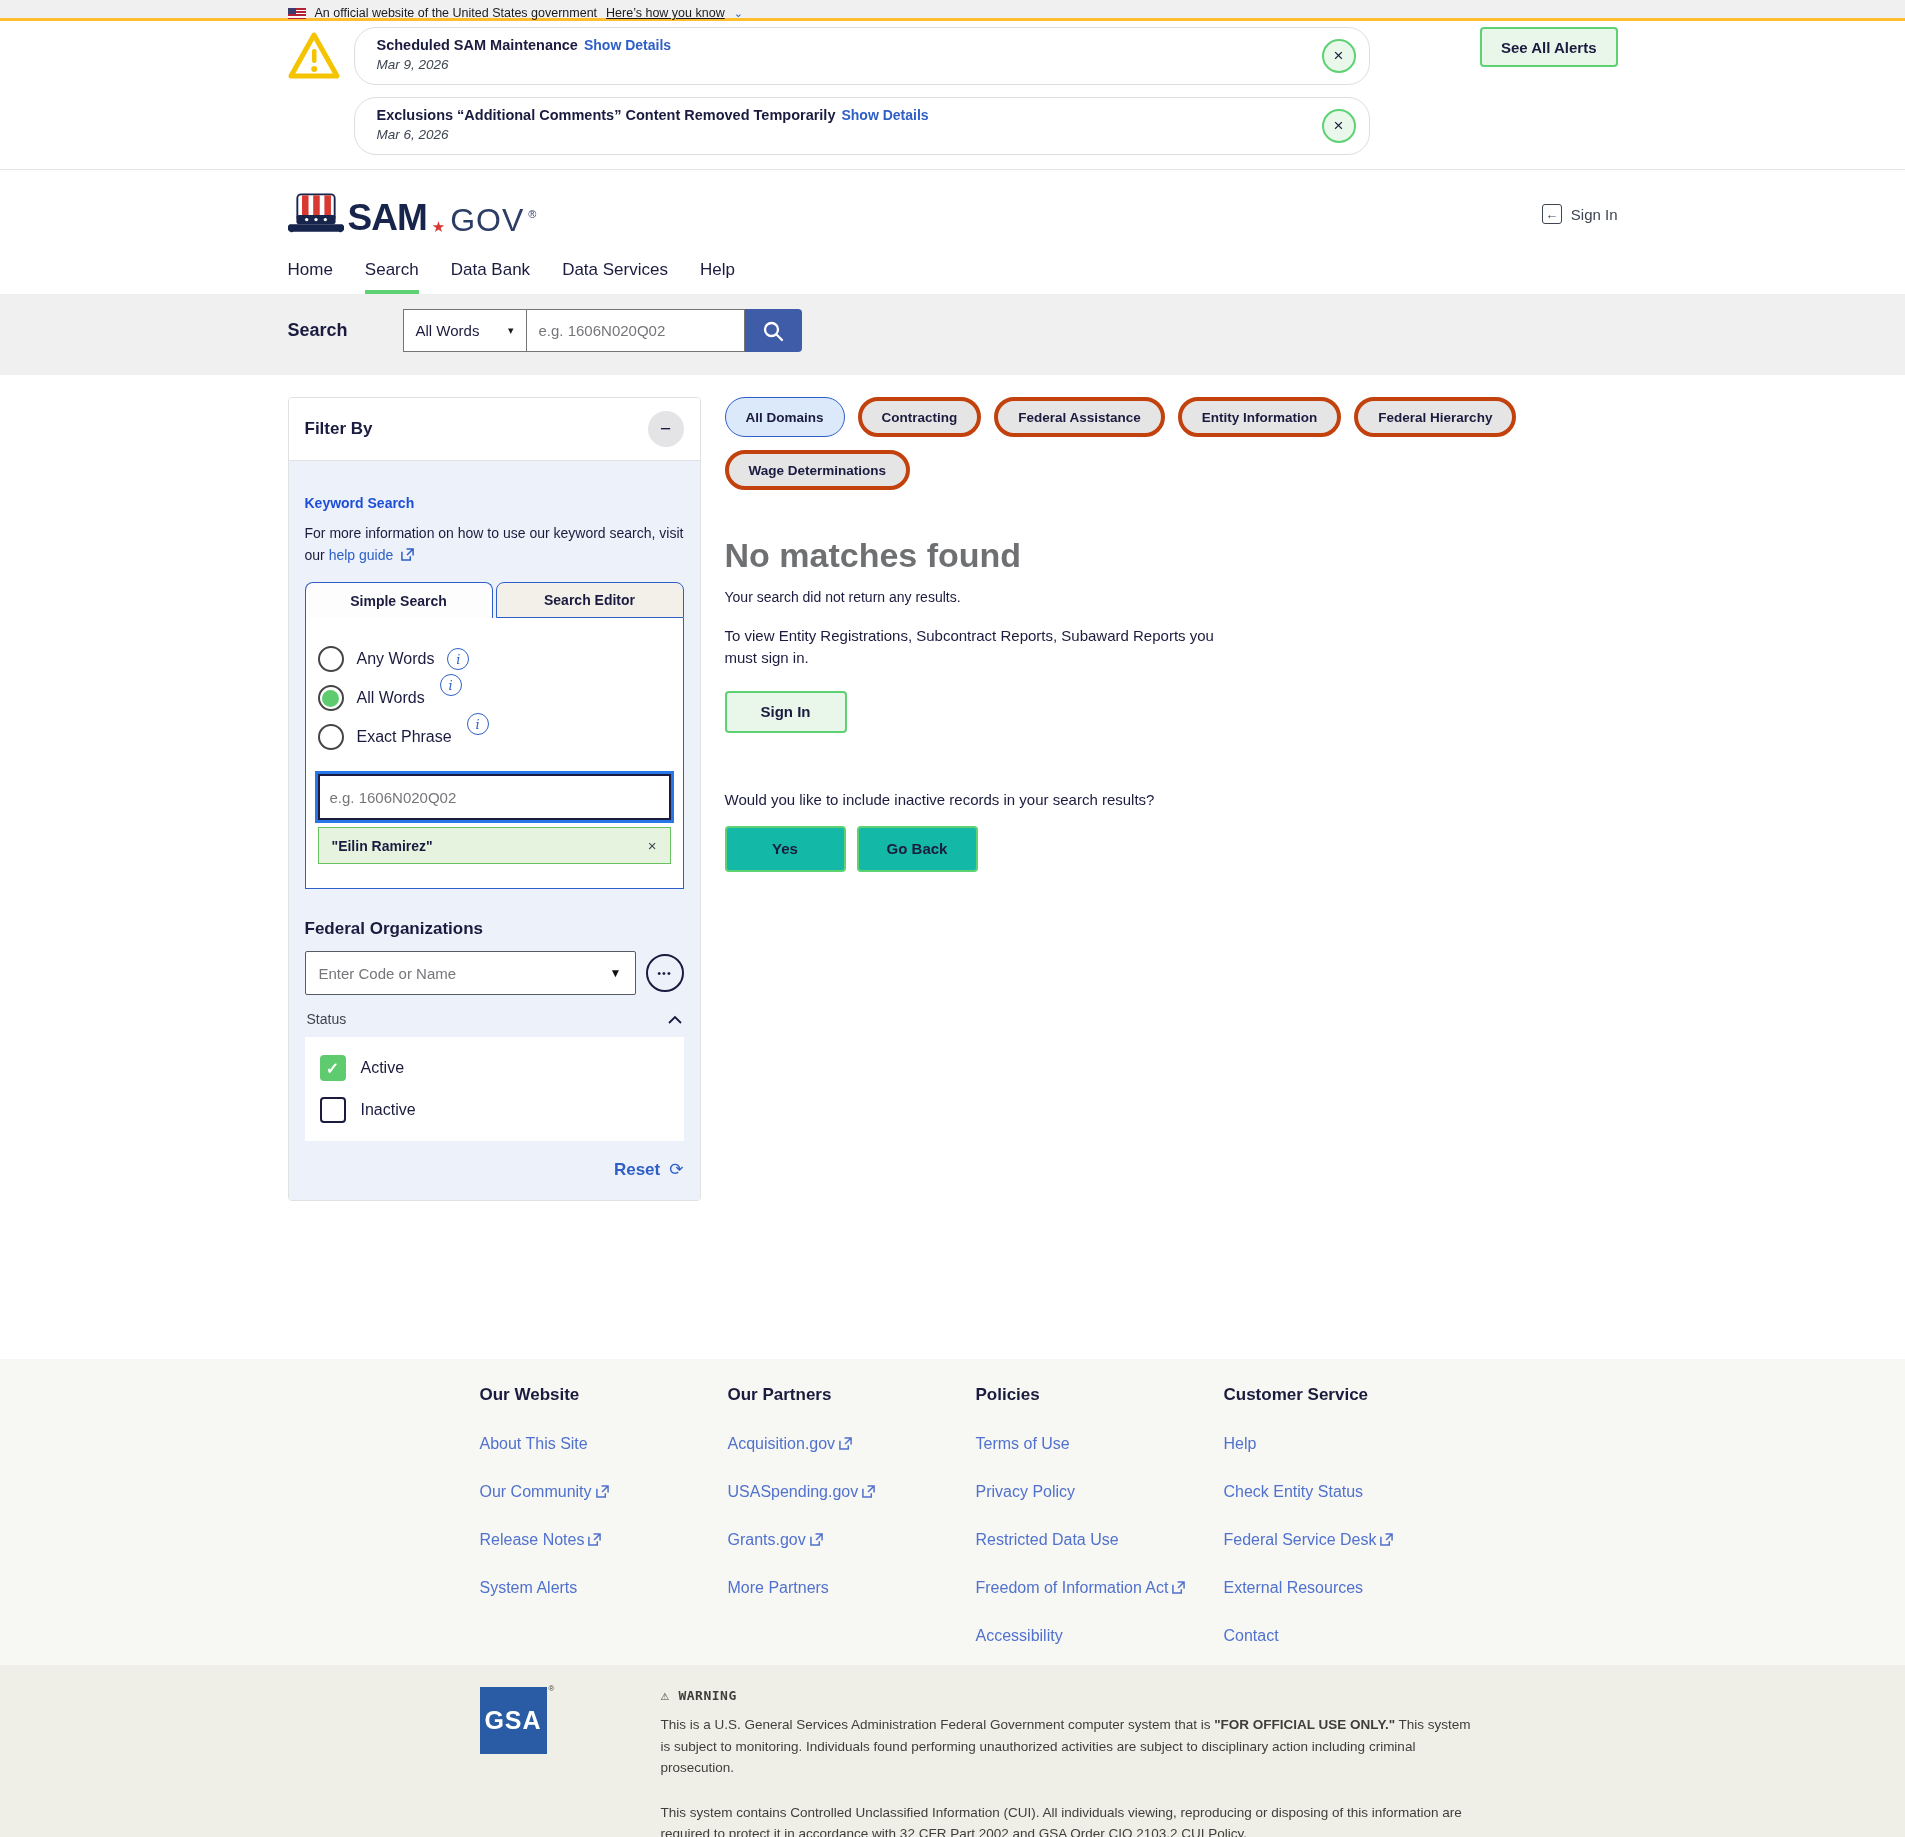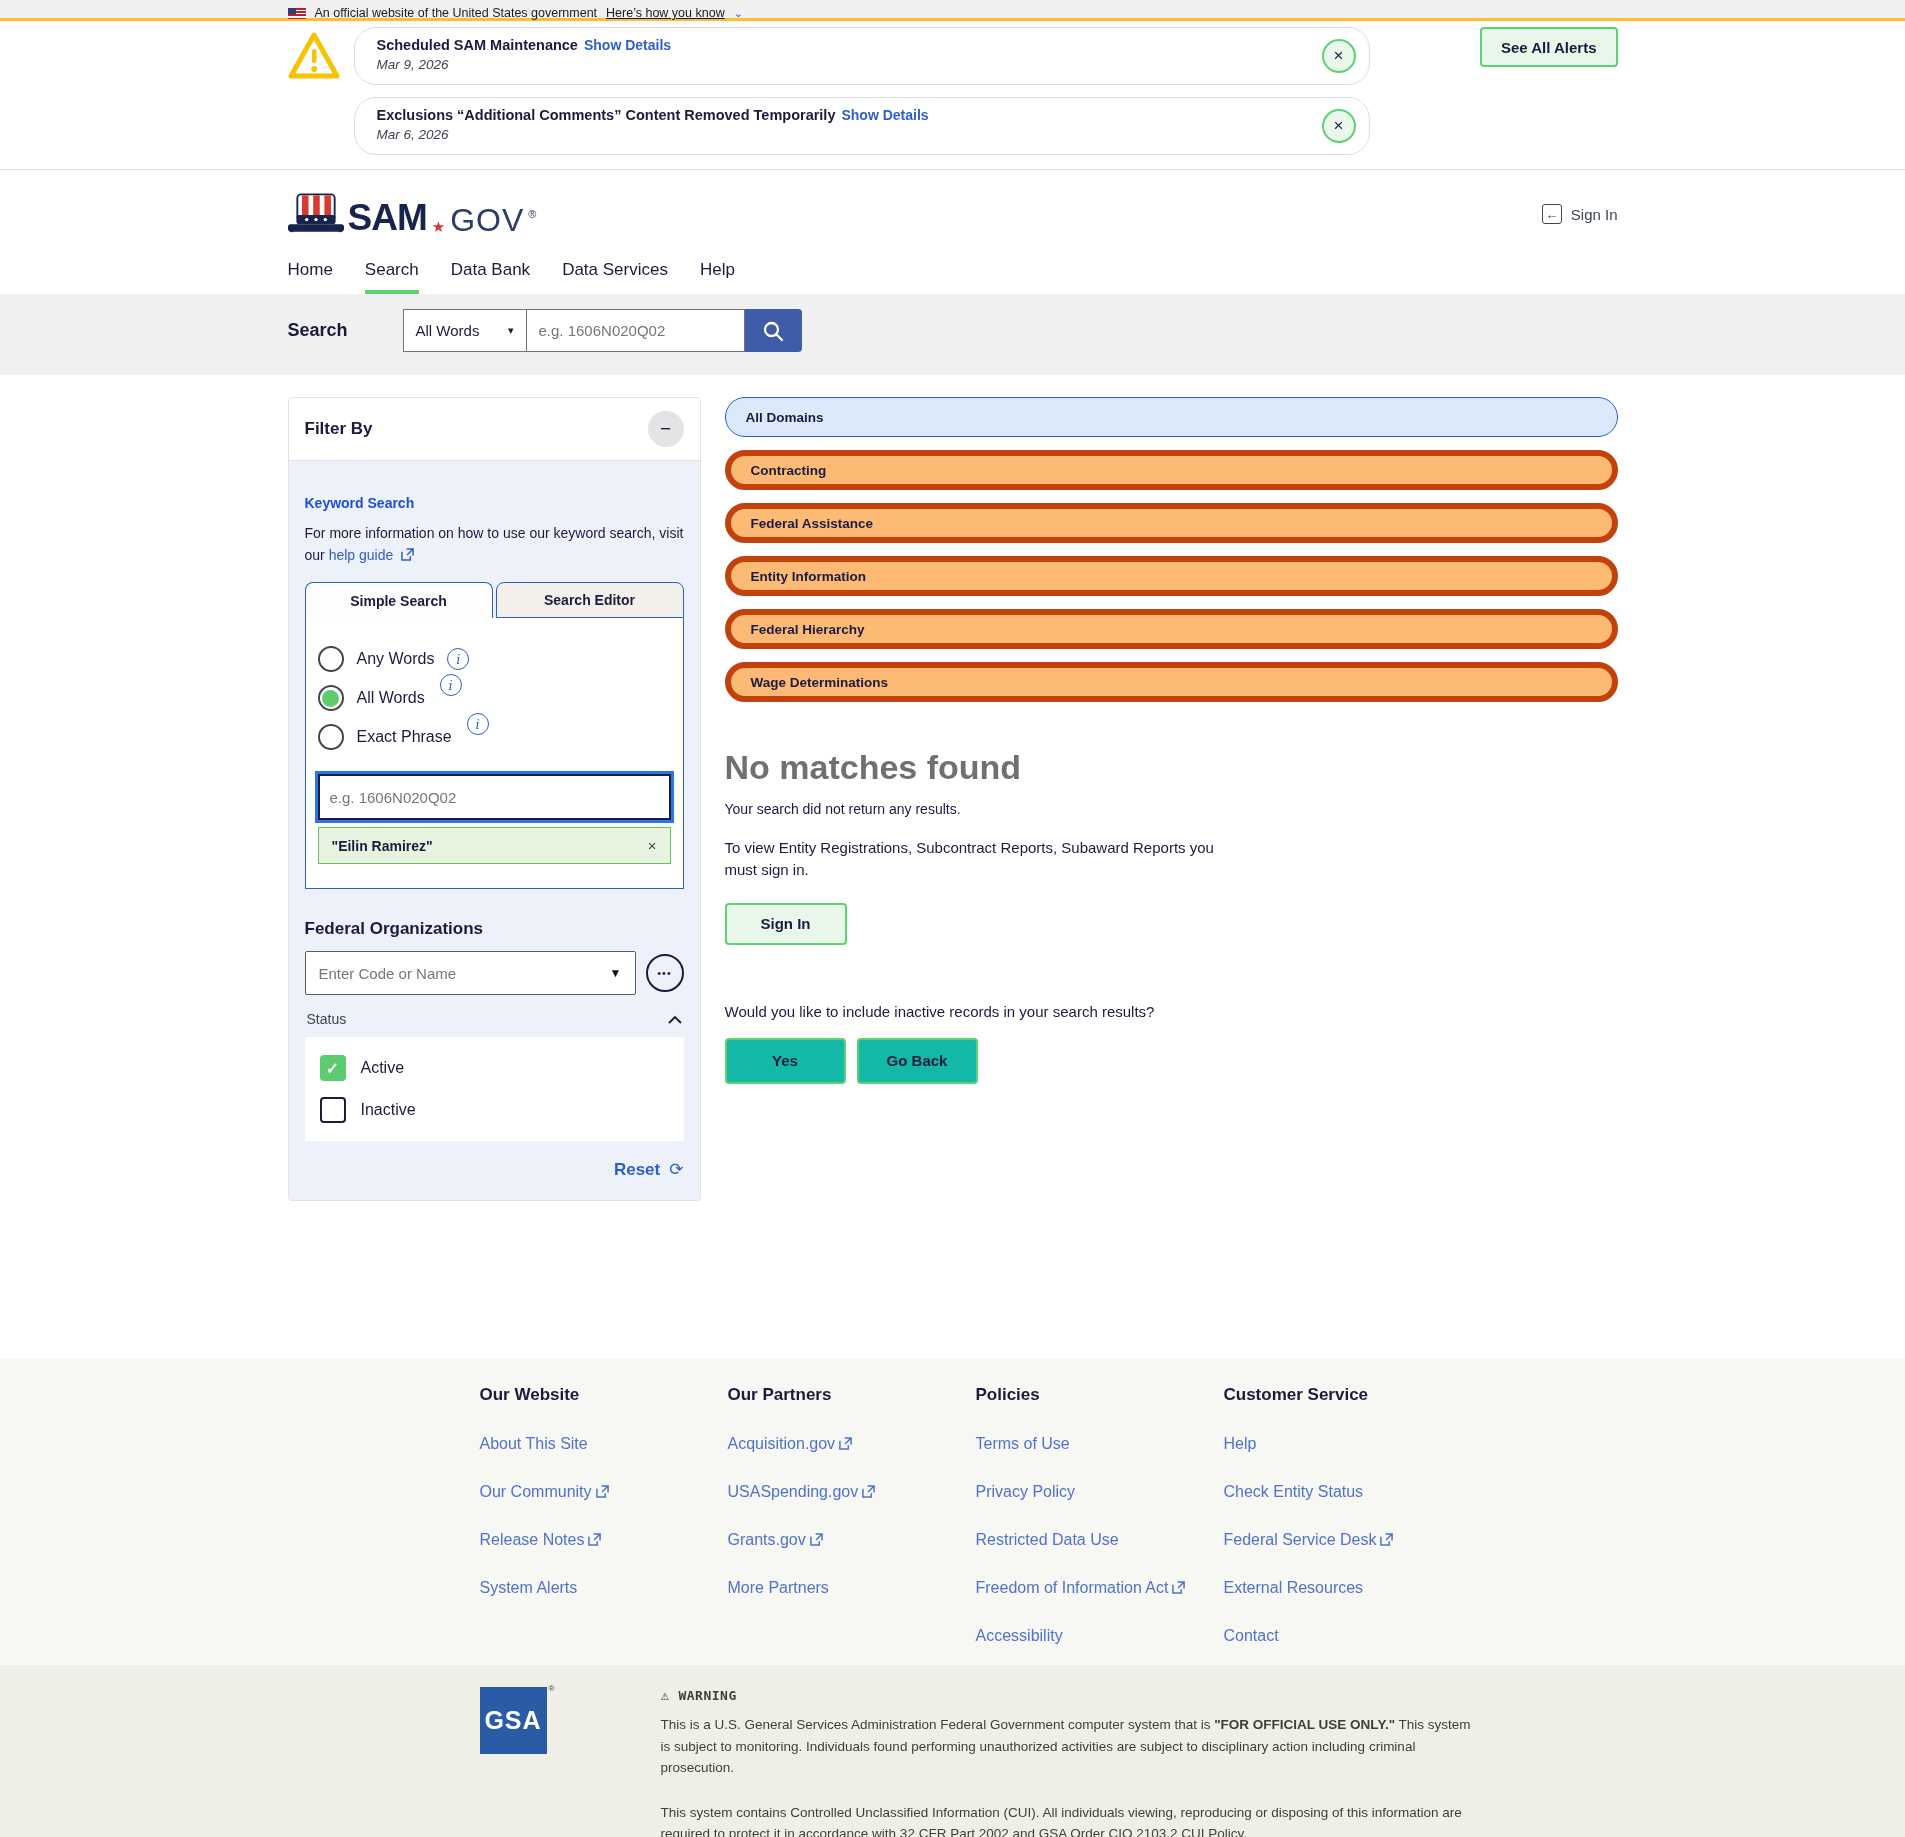--- a/index.html
+++ b/index.html
@@ -96,22 +96,22 @@
   .checkbox { width:26px; height:26px; border-radius:4px; flex:0 0 auto; cursor:pointer; display:flex; align-items:center; justify-content:center; }
   .checkbox.checked { background:#5ecb6f; color:#fff; font-size:16px; font-weight:bold; }
   .checkbox.unchecked { background:#fff; border:2px solid #1b1b3f; color:transparent; }
   .check-label { font-size:16px; color:#1b1b3f; }
   .reset-row { display:flex; justify-content:flex-end; align-items:center; gap:9px; margin-top:18px; }
   .reset-link { color:#2e5fc7; font-weight:bold; font-size:17px; cursor:pointer; }
   .reset-icon { color:#2e5fc7; font-size:17px; cursor:pointer; }
 
   
   .main-col { flex:1; padding-left:24px; }
-  .pill-row { display:flex; gap:13px; flex-wrap:wrap;flex-direction:column; }
-  .pill { height:40px; border-radius:20px; padding:0 20px; display:flex; align-items:center; font-size:13.5px; font-weight:bold; color:#1b1b3f; background:#fdba74; border:6px solid #c2410c; cursor:pointer; }
+  .pill-row { display:flex; gap:13px; flex-wrap:wrap; }
+  .pill { height:40px; border-radius:20px; padding:0 20px; display:flex; align-items:center; font-size:13.5px; font-weight:bold; color:#1b1b3f; background:#e5e5e5; border:4px solid #c2410c; cursor:pointer; }
   .pill.active { background:#dce9fb; border:1px solid #2e5fc7; }
   .no-matches { font-size:34px; font-weight:bold; color:#6f7072; margin:46px 0 0; }
   .no-results { font-size:14px; color:#1b1b3f; margin-top:14px; }
   .signin-note { font-size:15px; color:#1b1b3f; max-width:500px; line-height:1.45; margin-top:20px; }
   .green-btn { margin-top:22px; width:122px; height:42px; background:#e8f7ea; border:2px solid #5ed273; border-radius:4px; font-weight:bold; font-size:15px; color:#1b1b3f; cursor:pointer; font-family:inherit; }
   .inactive-q { font-size:15px; color:#1b1b3f; margin-top:58px; }
   .qbtn-row { display:flex; gap:11px; margin-top:18px; }
   .outline-btn { width:121px; height:46px; background:#14b8a6; border:2px solid #5ed273; border-radius:4px; font-weight:bold; font-size:15px; color:#1b1b3f; cursor:pointer; font-family:inherit; }
 
   

